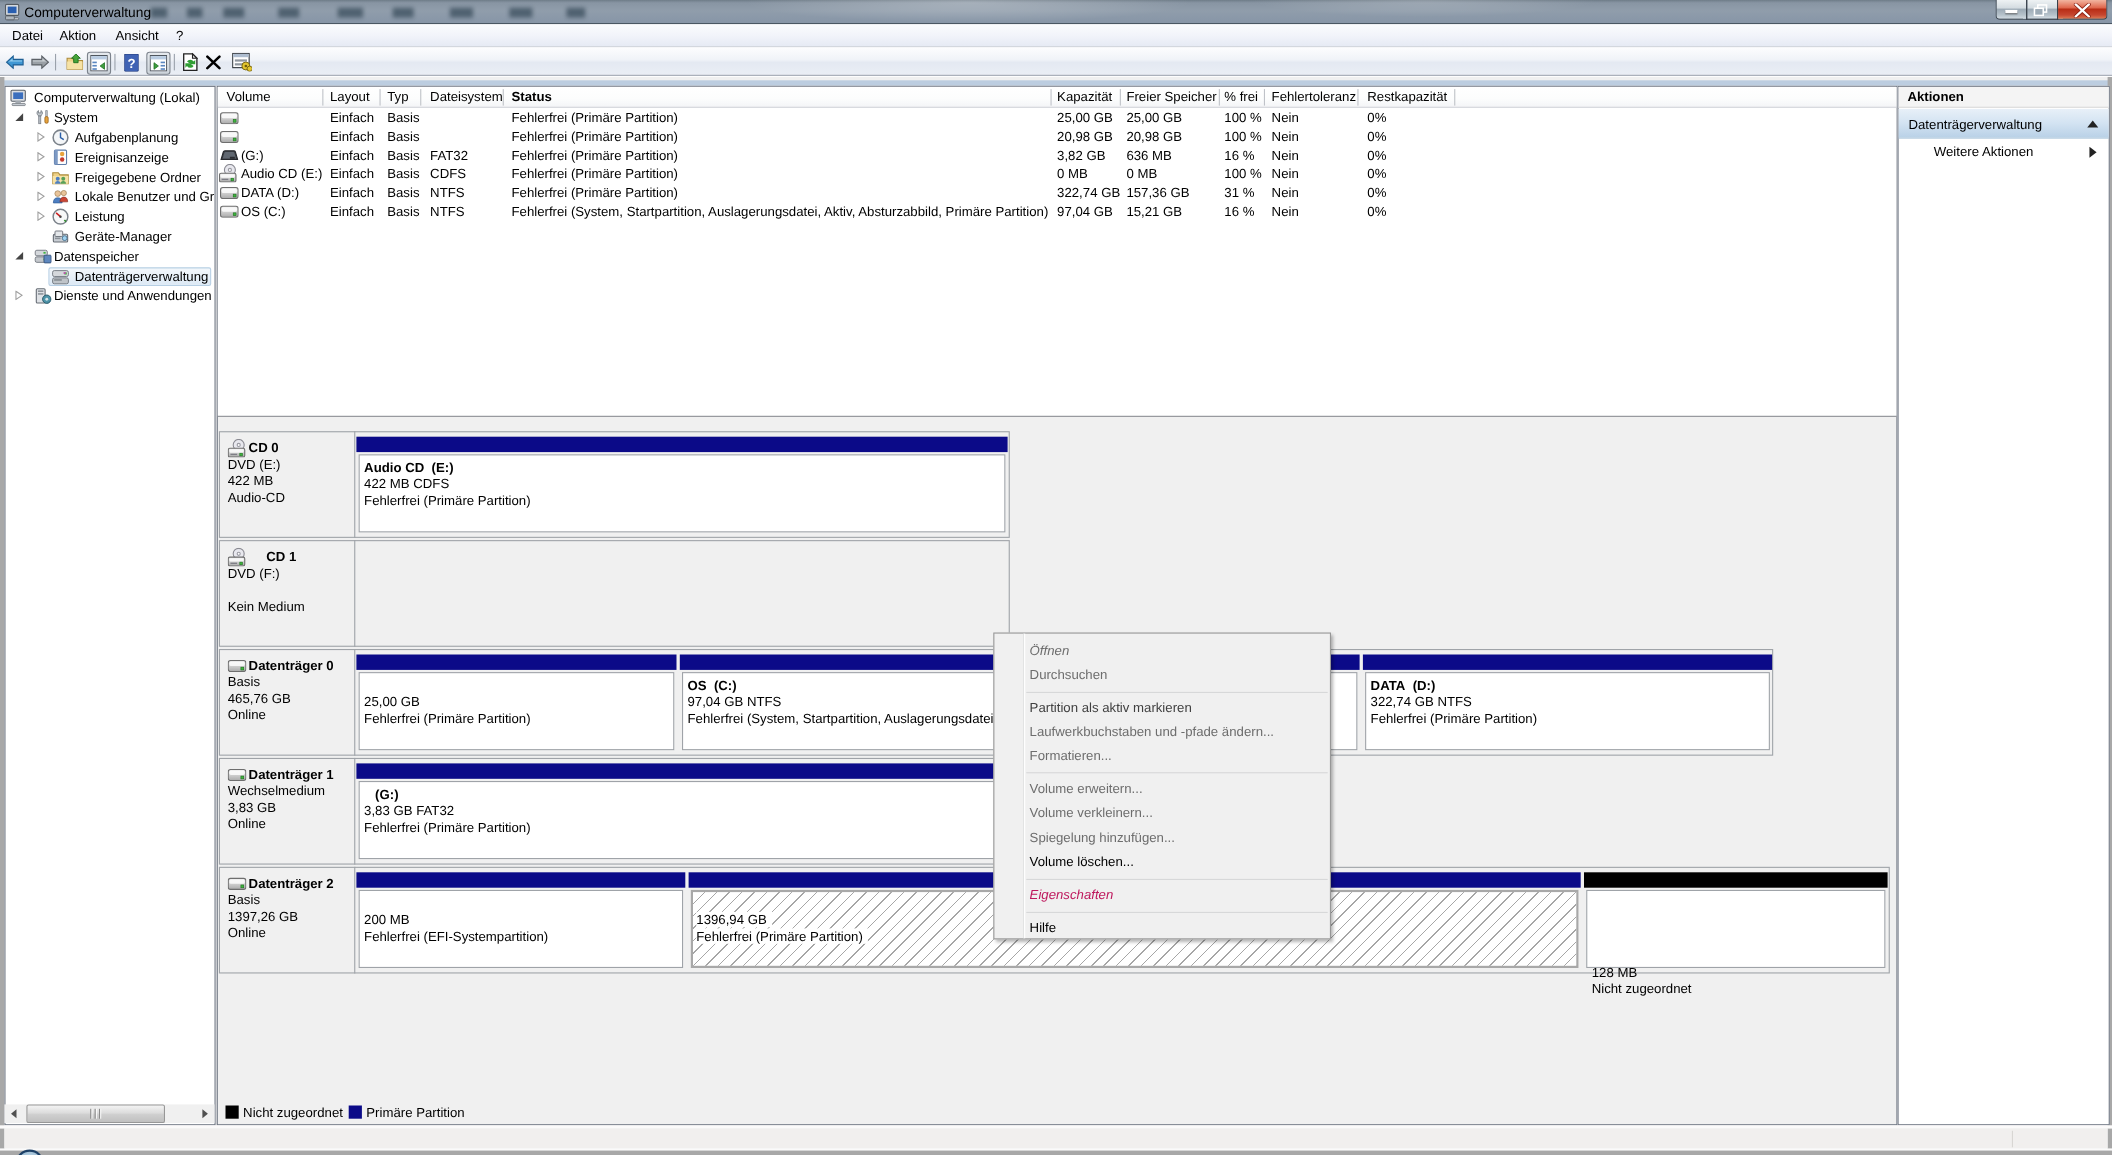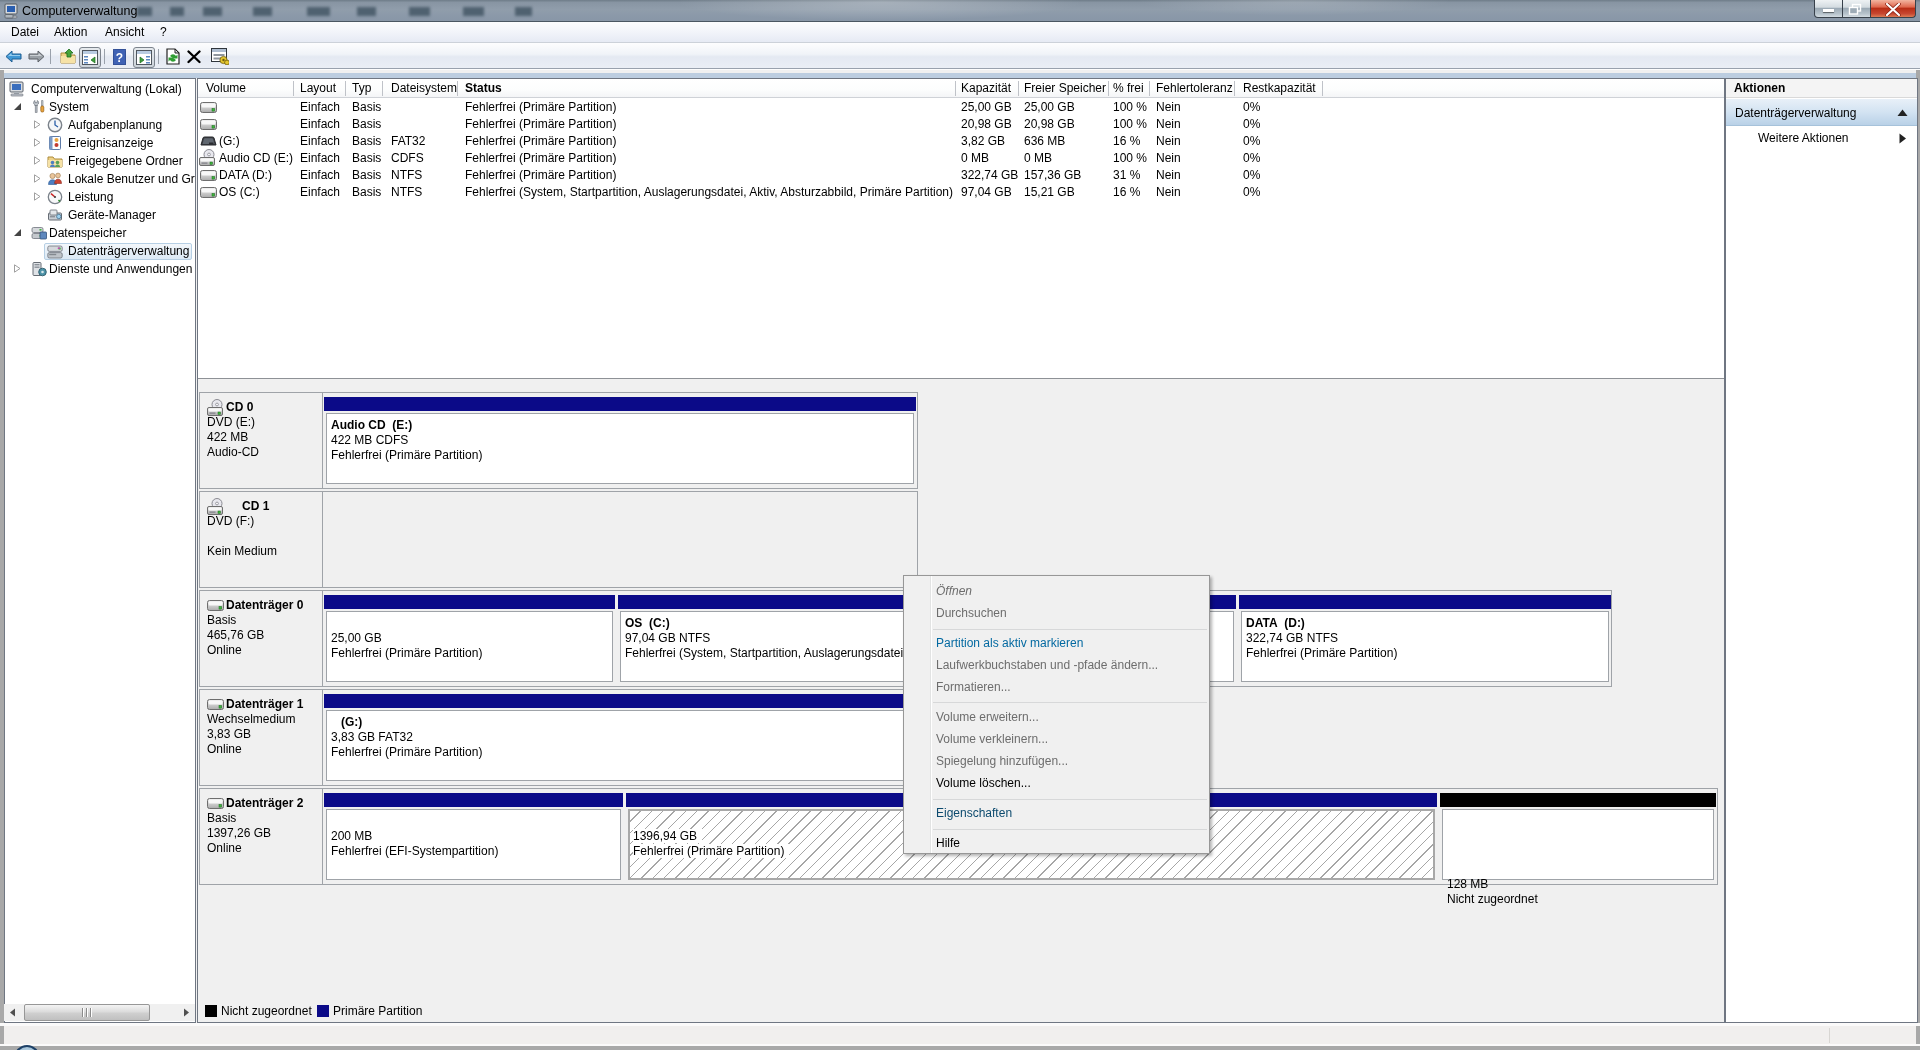--- a/index.html
+++ b/index.html
@@ -450,23 +450,23 @@
 <div class="abs" style="left:1829px;top:1028px;width:1px;height:15px;background:#d8d6d3;"></div>
 <div class="abs" style="left:0;top:1044px;width:1920px;height:2px;background:#fbfafa;"></div>
 <div class="abs" style="left:0;top:1046px;width:1920px;height:4px;background:#a8a8a8;"></div>
 <div class="abs" style="left:14px;top:1045px;width:26px;height:26px;border-radius:50%;background:radial-gradient(circle at 50% 40%,#d6e7f2,#9dbdd4 55%,#5c82a4);border:2px solid #1c3f66;"></div>
 <div class="abs" style="left:903px;top:575px;width:307px;height:279px;background:#f0f0f0;border:1px solid #979797;box-shadow:2px 2px 3px rgba(0,0,0,0.3);"></div>
 <div class="abs" style="left:930px;top:576px;width:1px;height:277px;background:#e2e3e3;"></div>
 <div class="abs" style="left:931px;top:576px;width:1px;height:277px;background:#fff;"></div>
 <div class="abs nw" style="left:936px;top:582.5px;height:16px;line-height:16px;color:#6d6d6d;font-style:italic;">Öffnen</div>
 <div class="abs nw" style="left:936px;top:604.5px;height:16px;line-height:16px;color:#6d6d6d;">Durchsuchen</div>
 <div class="abs" style="left:933px;top:628.5px;width:274px;height:1px;background:#d7d8d9;"></div>
-<div class="abs nw" style="left:936px;top:635px;height:16px;line-height:16px;color:#0369a1;">Partition als aktiv markieren</div>
+<div class="abs nw" style="left:936px;top:635px;height:16px;line-height:16px;color:#404040;">Partition als aktiv markieren</div>
 <div class="abs nw" style="left:936px;top:656.5px;height:16px;line-height:16px;color:#6d6d6d;">Laufwerkbuchstaben und -pfade ändern...</div>
 <div class="abs nw" style="left:936px;top:678.5px;height:16px;line-height:16px;color:#6d6d6d;">Formatieren...</div>
 <div class="abs" style="left:933px;top:702px;width:274px;height:1px;background:#d7d8d9;"></div>
 <div class="abs nw" style="left:936px;top:709px;height:16px;line-height:16px;color:#6d6d6d;">Volume erweitern...</div>
 <div class="abs nw" style="left:936px;top:731px;height:16px;line-height:16px;color:#6d6d6d;">Volume verkleinern...</div>
 <div class="abs nw" style="left:936px;top:753px;height:16px;line-height:16px;color:#6d6d6d;">Spiegelung hinzufügen...</div>
 <div class="abs nw" style="left:936px;top:775px;height:16px;line-height:16px;color:#000;">Volume löschen...</div>
 <div class="abs" style="left:933px;top:798.5px;width:274px;height:1px;background:#d7d8d9;"></div>
-<div class="abs nw" style="left:936px;top:805px;height:16px;line-height:16px;color:#0c4a6e;">Eigenschaften</div>
+<div class="abs nw" style="left:936px;top:805px;height:16px;line-height:16px;color:#be185d;font-style:italic;">Eigenschaften</div>
 <div class="abs" style="left:933px;top:828.5px;width:274px;height:1px;background:#d7d8d9;"></div>
 <div class="abs nw" style="left:936px;top:835px;height:16px;line-height:16px;color:#000;">Hilfe</div>
 </body></html>

